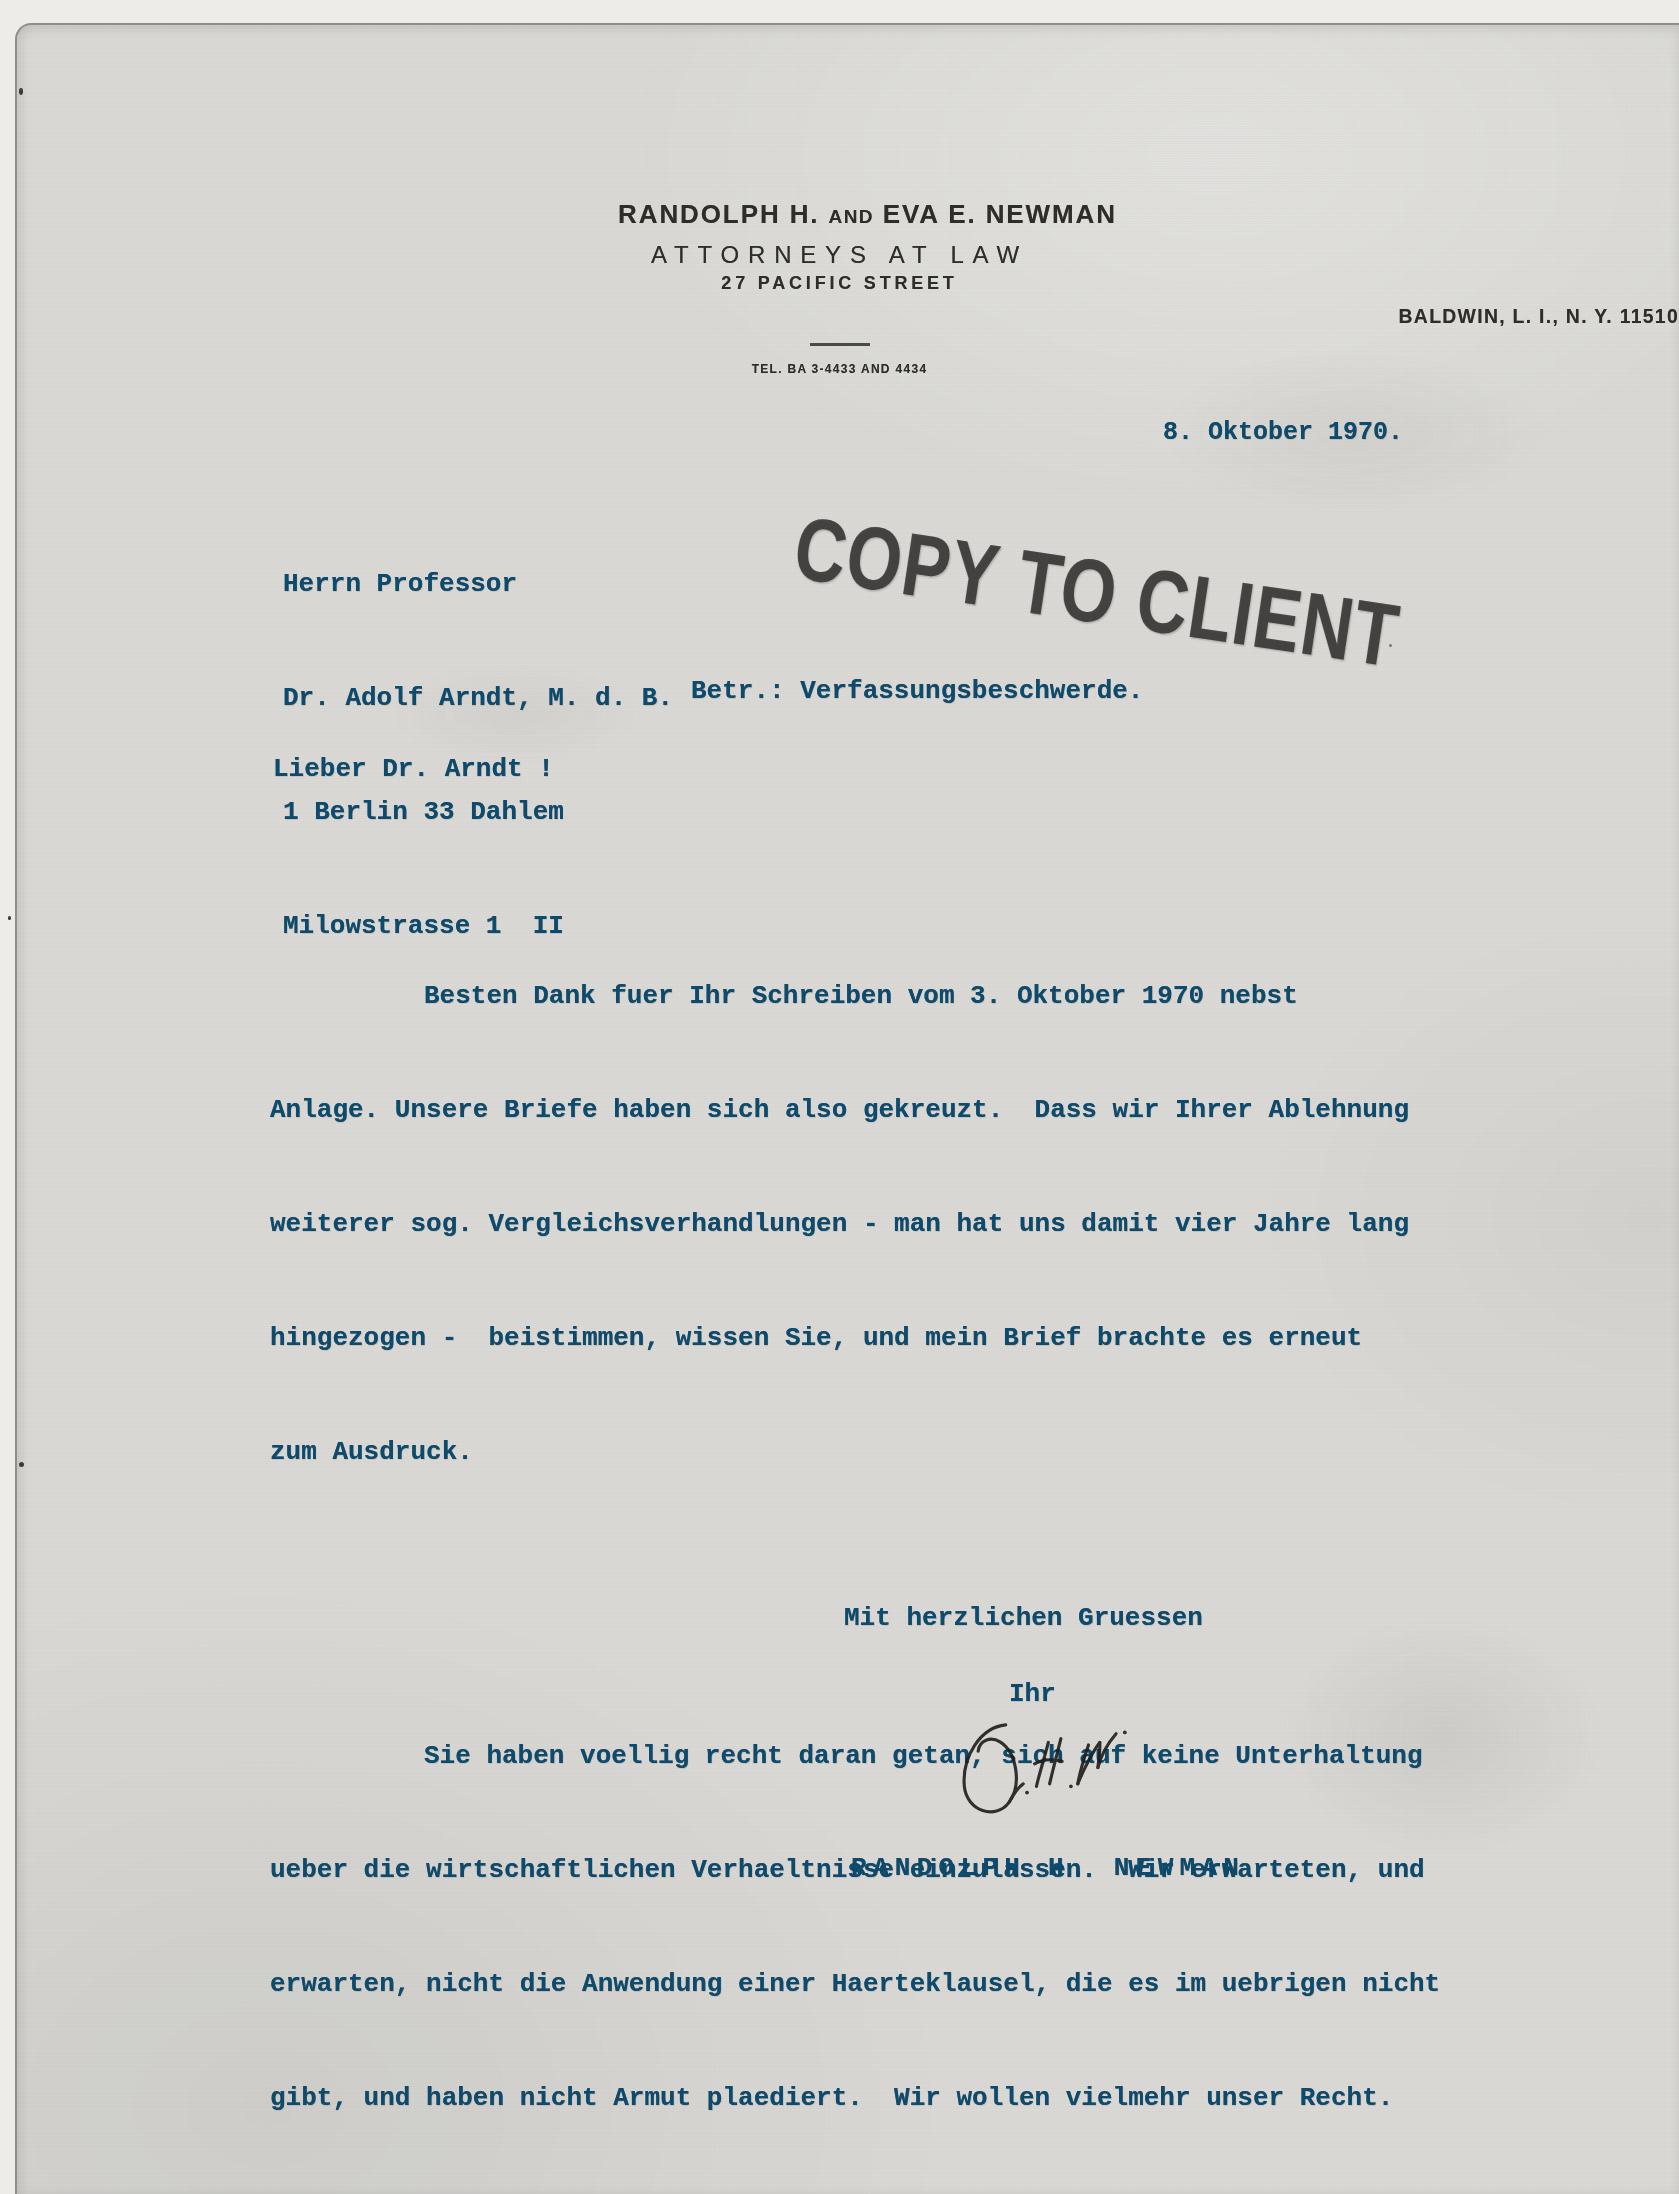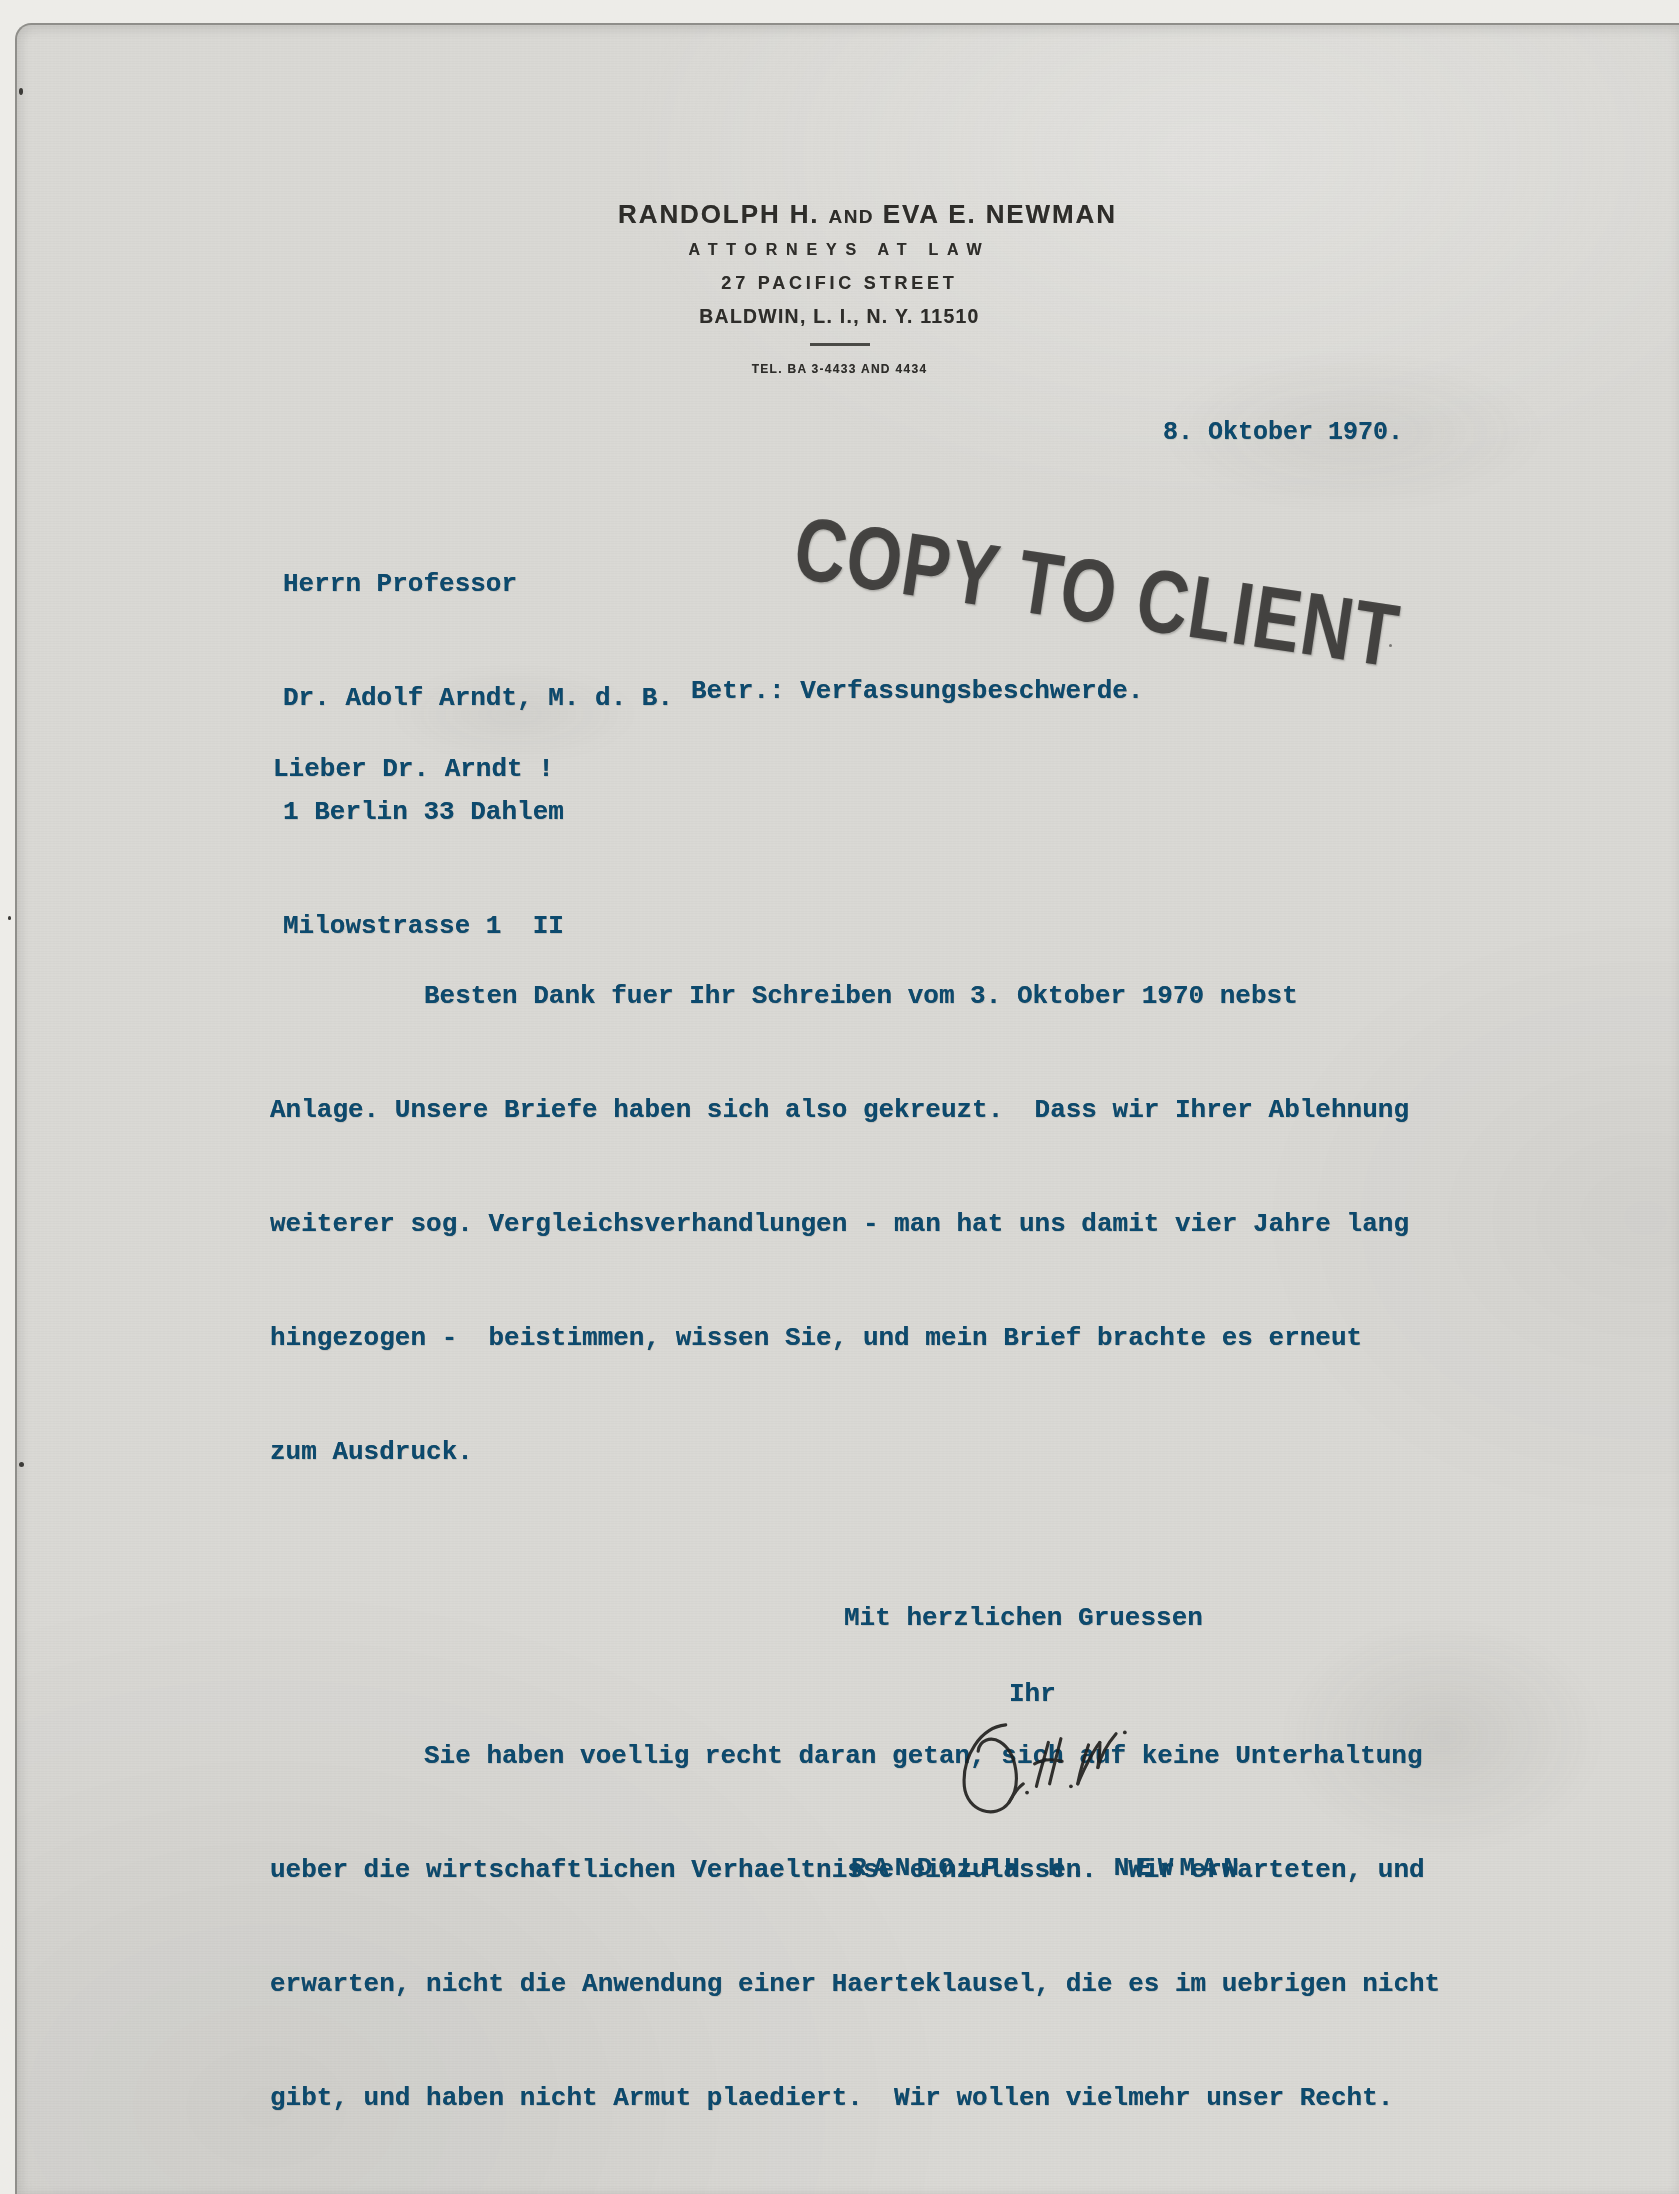--- a/index.html
+++ b/index.html
@@ -33,23 +33,23 @@
     line-height:38px;
     text-shadow:0 0 0.6px rgba(43,42,39,0.55), 0.6px 0.6px 0.6px rgba(43,42,39,0.12);
     white-space:pre;
   }
   .abs{position:absolute;}
   
   .lh-line{position:absolute;left:0;width:1679px;text-align:center;color:#2e2d2a;
     text-shadow:0 0 0.6px rgba(46,45,42,0.5);}
   .lh-name{top:199px;font-size:26px;font-weight:bold;letter-spacing:1.9px;padding-left:28px;}
   .lh-name .small-and{font-size:19px;letter-spacing:1.3px;}
-  .lh-title{top:241px;font-size:16px;font-weight:bold;letter-spacing:8.8px;}
+  .lh-title{top:241px;font-size:24px;font-weight:normal;letter-spacing:8.8px;}
   .lh-addr1{top:273px;font-size:18px;font-weight:bold;letter-spacing:3.8px;}
-  .lh-addr2{top:305px;font-size:19.4px;font-weight:bold;letter-spacing:1.3px;}
+  .lh-addr2{top:305px;font-size:19.4px;font-weight:bold;letter-spacing:1.3px;text-align:right;}
   .lh-rule{position:absolute;left:810px;top:343px;width:60px;height:2.5px;background:#4a4a46;}
   .lh-phone{top:362px;font-size:12px;font-weight:bold;letter-spacing:1.3px;}
   
   .date{left:1163px;top:414px;font-size:25px;}
   
   .recipient{left:283px;top:489px;}
   
   .stamp{
     left:803px;top:496px;
     font-family:"Liberation Sans",sans-serif;

